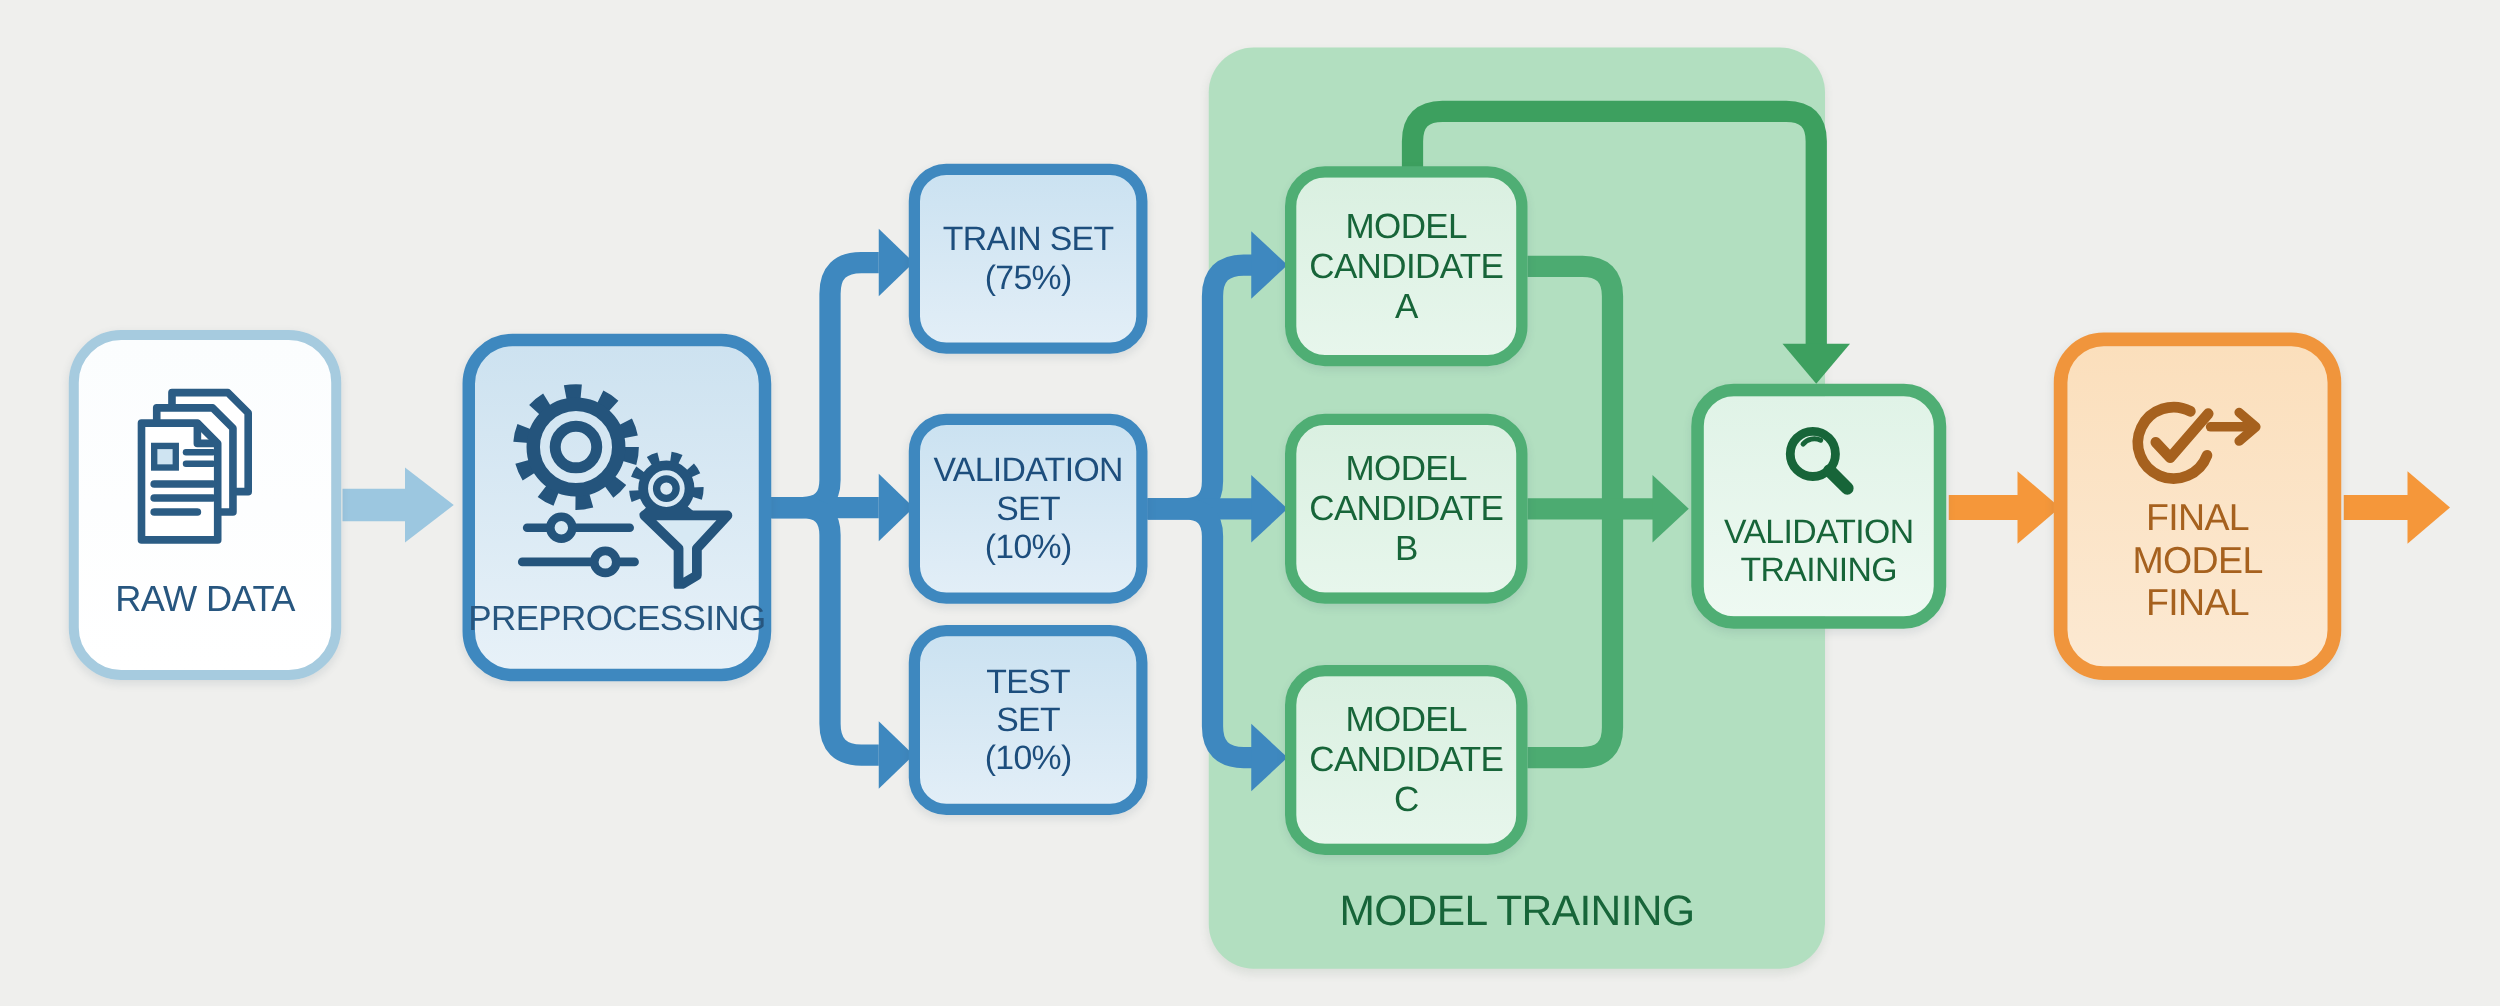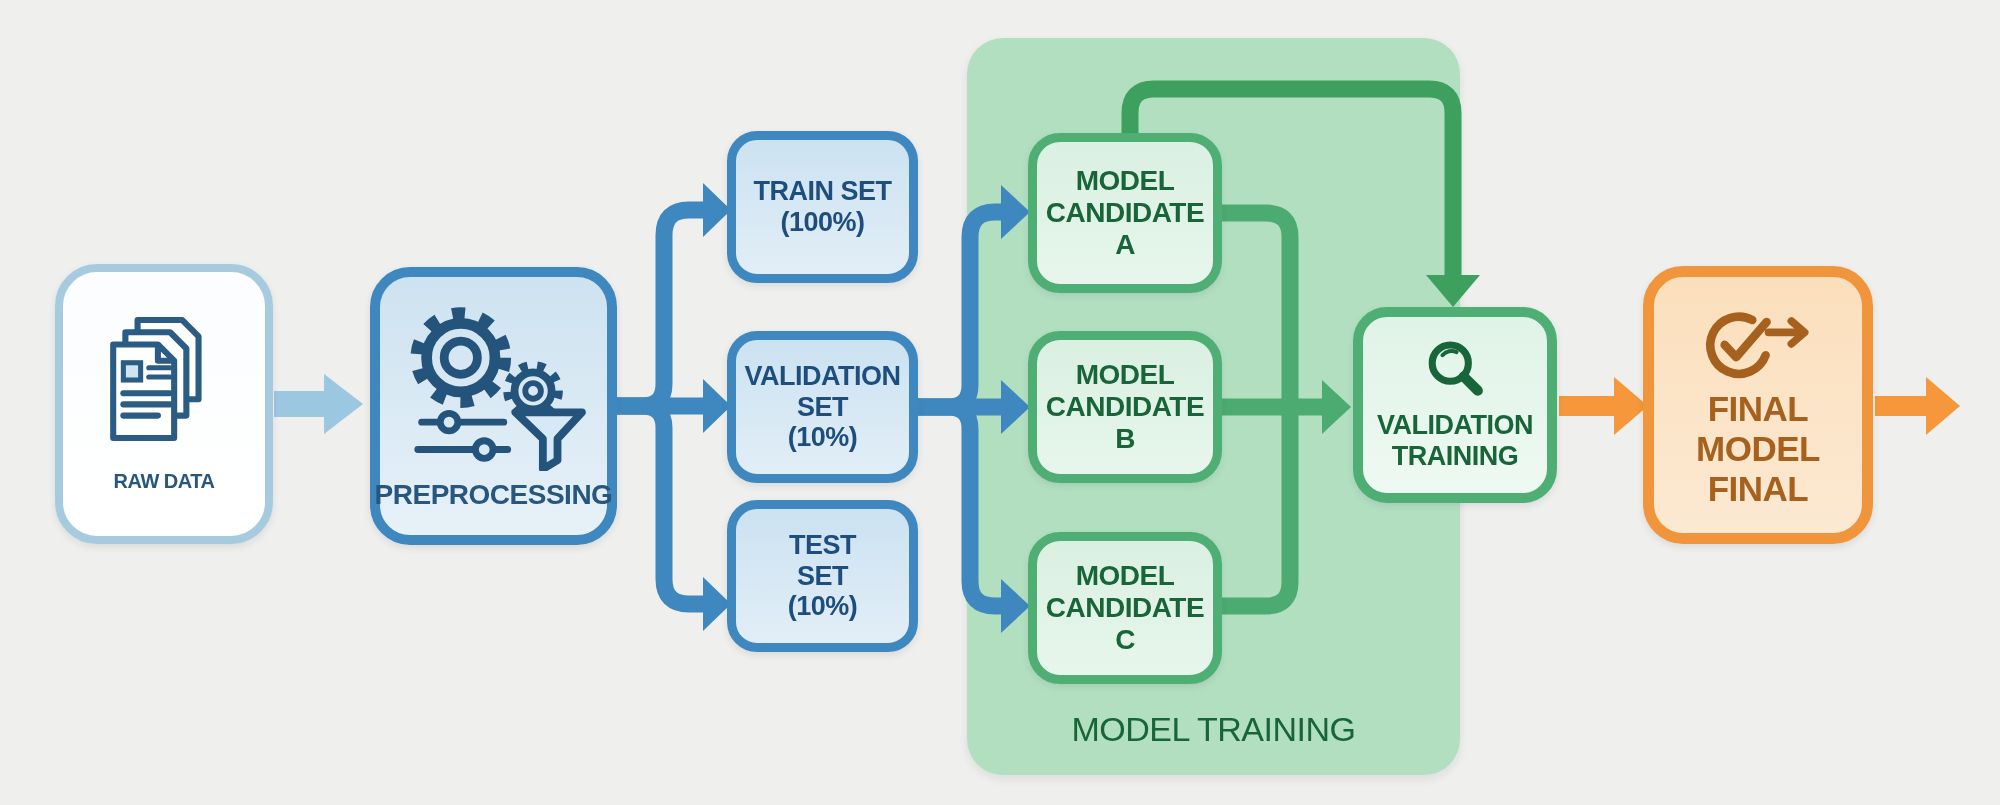--- a/index.html
+++ b/index.html
@@ -21,25 +21,25 @@
   svg.connectors{position:absolute;left:0;top:0;z-index:2;pointer-events:none;}
   .conn{fill:none;stroke-width:17px;stroke-linejoin:round;}
   .st-blue{stroke:var(--blue,#3e88bf);} .fl-blue{fill:var(--blue,#3e88bf);stroke:none;}
   .st-green{stroke:var(--green,#4cab71);} .fl-green{fill:var(--green,#4cab71);stroke:none;}
   .st-loop{stroke:var(--loop-green,#3da05f);} .fl-loop{fill:var(--loop-green,#3da05f);stroke:none;}
   .st-orange{stroke:var(--orange,#f5973a);stroke-width:20px;} .fl-orange{fill:var(--orange,#f5973a);stroke:none;}
   .st-lblue{stroke:var(--light-blue-arrow,#9cc7e0);stroke-width:26px;} .fl-lblue{fill:var(--light-blue-arrow,#9cc7e0);stroke:none;}
 
   .node{position:absolute;box-sizing:border-box;display:flex;flex-direction:column;align-items:center;
     justify-content:center;z-index:3;box-shadow:0 3px 7px rgba(60,80,95,.12);}
-  .node .lbl{font-weight:bold;text-align:center;letter-spacing:-.5px;line-height:1.14;}
+  .node .lbl{font-weight:normal;text-align:center;letter-spacing:-.5px;line-height:1.14;}
 
   .raw{left:55px;top:264px;width:218px;height:280px;border:8px solid var(--raw-border,#a6cbdf);
     border-radius:42px;background:linear-gradient(180deg,#fbfdfe,#ffffff);}
-  .raw .lbl{font-size:20px;color:var(--navy-text,#27567f);margin-top:28px;}
+  .raw .lbl{font-size:29px;color:var(--navy-text,#27567f);margin-top:28px;}
 
   .prep{left:370px;top:267px;width:247px;height:278px;border:10px solid var(--blue,#3e88bf);
     border-radius:40px;background:linear-gradient(180deg,#cde2f0,#e7f1f8);}
   .prep .lbl{font-size:28px;color:var(--navy-text,#27567f);margin-top:8px;}
 
   .set{width:191px;height:152px;border:9px solid var(--blue,#3e88bf);border-radius:30px;
     background:linear-gradient(180deg,var(--blue-fill-a,#cbe2f1),var(--blue-fill-b,#e2eef7));}
   .set .lbl{font-size:27px;color:#1d4e7d;}
   .set-train{left:727px;top:131px;} .set-val{left:727px;top:331px;} .set-test{left:727px;top:500px;}
 
@@ -47,21 +47,21 @@
     background:linear-gradient(180deg,#daf0e1,#e7f6ec);}
   .cand .lbl{font-size:28px;color:var(--dark-green-text,#176539);}
   .cand-a{top:133px;height:160px;} .cand-b{top:331px;height:152px;} .cand-c{top:532px;height:152px;}
 
   .vs{left:1353px;top:307px;width:204px;height:196px;border:10px solid var(--green-border,#4fae74);
     border-radius:34px;background:linear-gradient(180deg,#e0f3e7,#eef9f2);}
   .vs .lbl{font-size:27px;color:var(--dark-green-text,#176539);margin-top:6px;}
 
   .final{left:1643px;top:266px;width:230px;height:278px;border:11px solid var(--orange-border,#f0953c);
     border-radius:40px;background:linear-gradient(180deg,#fbdfbc,#fce9d2);}
-  .final .lbl{font-size:35px;color:var(--brown-text,#a6611e);margin-top:8px;}
+  .final .lbl{font-size:30px;color:var(--brown-text,#a6611e);margin-top:8px;}
 
   .icon{display:block;}
 </style>
 </head>
 <body>
 
 <div class="canvas">
 
   <div class="group-region">
     <div class="group-label">MODEL TRAINING</div>
@@ -140,21 +140,21 @@
       <circle cx="54" cy="124" r="9" fill="#d7e9f4" stroke="#24547c" stroke-width="7"></circle>
       <circle cx="90" cy="152" r="9" fill="#d7e9f4" stroke="#24547c" stroke-width="7"></circle>
       <path d="M122,114 h68 l-25,27 v22 l-15,9 v-31 z" fill="#d7e9f4" stroke="#24547c" stroke-width="8" stroke-linejoin="round"></path>
     </svg>
     <div class="lbl">PREPROCESSING</div>
   </div>
 
   <div class="node set set-train">
     <div class="lbl">
       <div>TRAIN SET</div>
-      <div>(100%)</div>
+      <div>(75%)</div>
     </div>
   </div>
 
   <div class="node set set-val">
     <div class="lbl">
       <div>VALIDATION</div>
       <div>SET</div>
       <div>(10%)</div>
     </div>
   </div>

